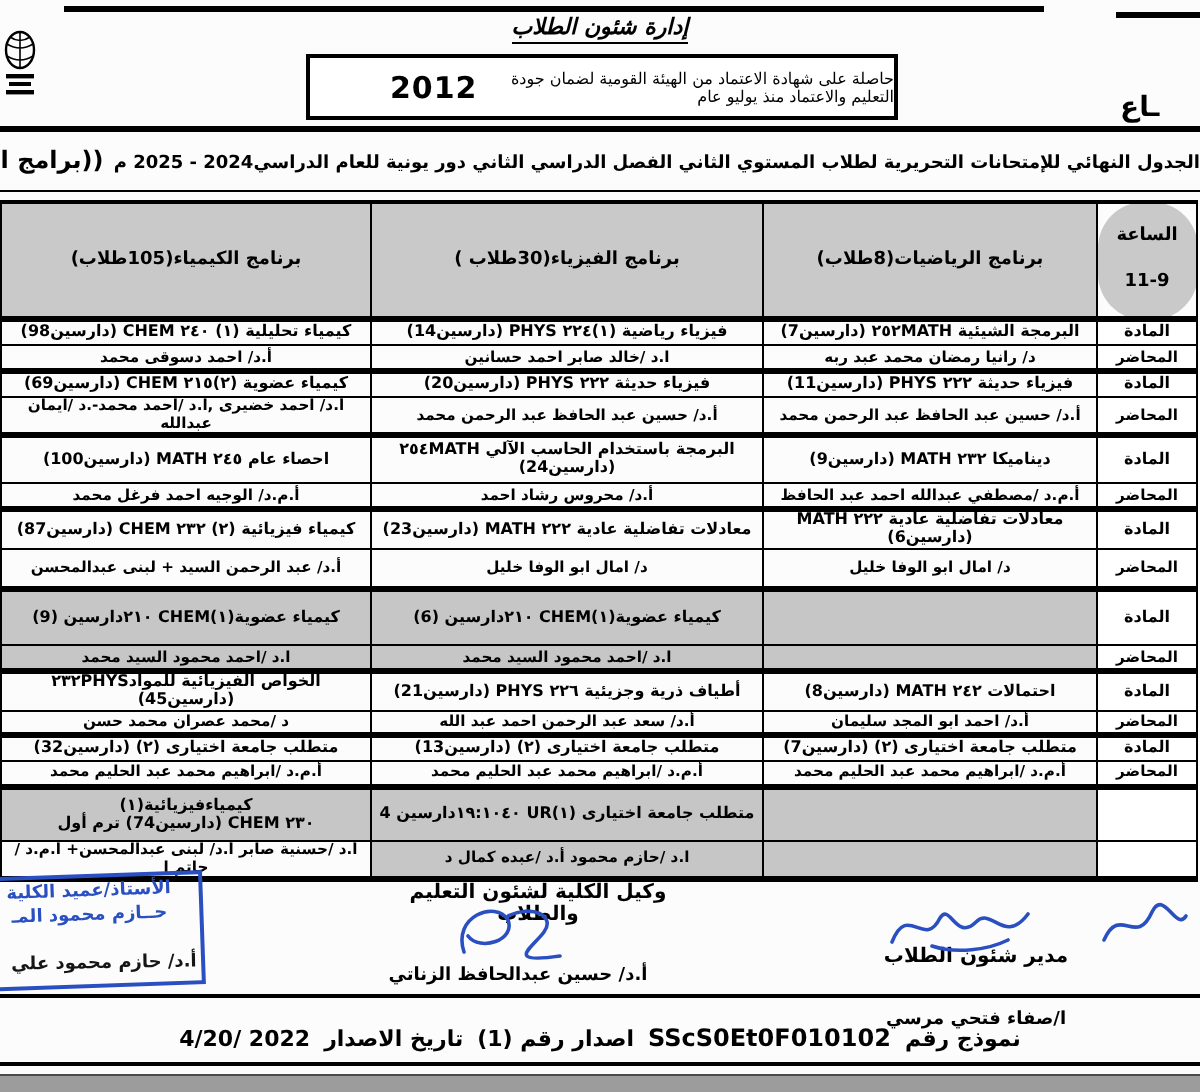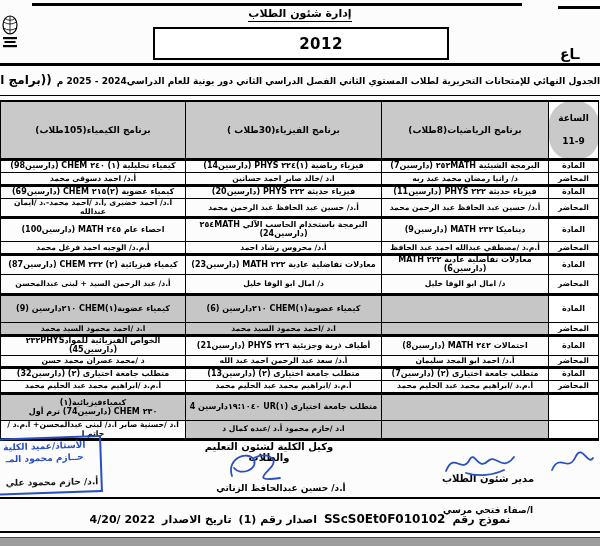--- a/index.html
+++ b/index.html
@@ -5,21 +5,21 @@
   html,body{margin:0;padding:0;background:#e8e8e8;}
   #page{position:relative;width:600px;height:546px;background:#fcfcfc;overflow:hidden;
         font-family:"DejaVu Sans",sans-serif;color:#000;}
   .abs{position:absolute;}
   .line{position:absolute;background:#000;}
   
   .topline-a{left:32px;top:3px;width:490px;height:3px;}
   .topline-b{left:558px;top:6px;width:42px;height:3px;}
   .logo{left:2px;top:15px;}
   .dept{top:7px;left:0;width:100%;text-align:center;font-size:11px;font-weight:bold;direction:rtl;}
-  .dept span{border-bottom:1.6px solid #000;padding-bottom:1px;}
+  .dept span{border-bottom:1.6px solid #000;padding-bottom:1px;font-style:italic;}
   .accbox{top:27px;left:153px;width:292px;height:29px;border:2px solid #000;
           display:flex;align-items:center;justify-content:center;direction:rtl;gap:2px;background:#fff;}
   .acc-text{font-size:8px;font-weight:500;}
   .acc-year{font-size:15px;font-weight:bold;letter-spacing:.5px;padding-left:40px;}
   .edgefrag{top:46px;left:560px;width:38px;font-size:14px;font-weight:bold;text-align:left;direction:rtl;}
   .divider{top:63px;left:0;width:600px;height:2.5px;}
   .titleline{top:69px;left:0;width:600px;direction:rtl;text-align:center;white-space:nowrap;}
   .tmain{font-size:9px;font-weight:bold;}
   .thl{font-size:12px;font-weight:bold;}
   .thinline{top:95px;left:0;width:600px;height:1.2px;}
@@ -34,21 +34,21 @@
   tbody tr:last-child td{border-bottom-width:3px;margin-left:40px;}
   td.lbl{background:#fff;font-size:8px;}
   td.gray{background:#c6c6c6;}
   tr.lect td{font-size:7.6px;font-weight:bold;}
   
   .sigtitle{font-size:10px;font-weight:bold;text-align:center;direction:rtl;}
   .signame{font-size:9px;font-weight:bold;text-align:center;direction:rtl;}
   .sr-title{top:441px;left:418px;width:140px;margin-top:32px;}
   .sr-name{top:505px;left:418px;width:140px;}
   .sc-title{top:441px;left:183px;width:172px;}
-  .sc-name{top:483px;left:195px;width:172px;}
+  .sc-name{top:483px;left:173px;width:172px;}
   .sig-svg{position:absolute;}
   .stamp{top:437px;left:-12px;width:110px;height:52px;border:2.5px solid #2a4fc0;
          transform:rotate(-2deg);direction:rtl;text-align:center;padding-top:1px;background:rgba(255,255,255,.0);}
   .stamp div{font-size:9px;font-weight:bold;color:#2a4fc0;line-height:1.35;}
   .stamp-black{top:477px;left:0px;width:104px;font-size:9px;font-weight:bold;color:#151515;
                transform:rotate(-1deg);direction:rtl;text-align:center;}
   
   .hline1{top:497px;left:0;width:600px;height:1.5px;}
   .formbar{top:505px;left:0;width:600px;direction:rtl;display:flex;justify-content:center;
            align-items:baseline;gap:7px;font-weight:bold;font-size:11px;padding-top:7px;}
@@ -70,20 +70,21 @@
     <rect x="1" y="22" width="14" height="2.2" fill="#000"></rect>
     <rect x="2.5" y="26" width="11" height="2" fill="#000"></rect>
     <rect x="1" y="30" width="14" height="2.2" fill="#000"></rect>
   </svg>
 
   <div class="abs dept">
     <span>إدارة شئون الطلاب</span>
   </div>
 
   <div class="abs accbox">
+    <span class="acc-text">حاصلة على شهادة الاعتماد من الهيئة القومية لضمان جودة التعليم والاعتماد منذ يوليو عام</span>
     <span class="acc-year">2012</span>
   </div>
 
   <div class="abs edgefrag">ـاع</div>
 
   <div class="line divider"></div>
 
   <div class="abs titleline">
     <span class="tmain">الجدول النهائي للإمتحانات التحريرية لطلاب المستوي الثاني الفصل الدراسي الثاني دور يونية للعام الدراسي2024 - 2025 م</span>
     <span class="thl">((برامج العلوم الطبيعية))</span>

